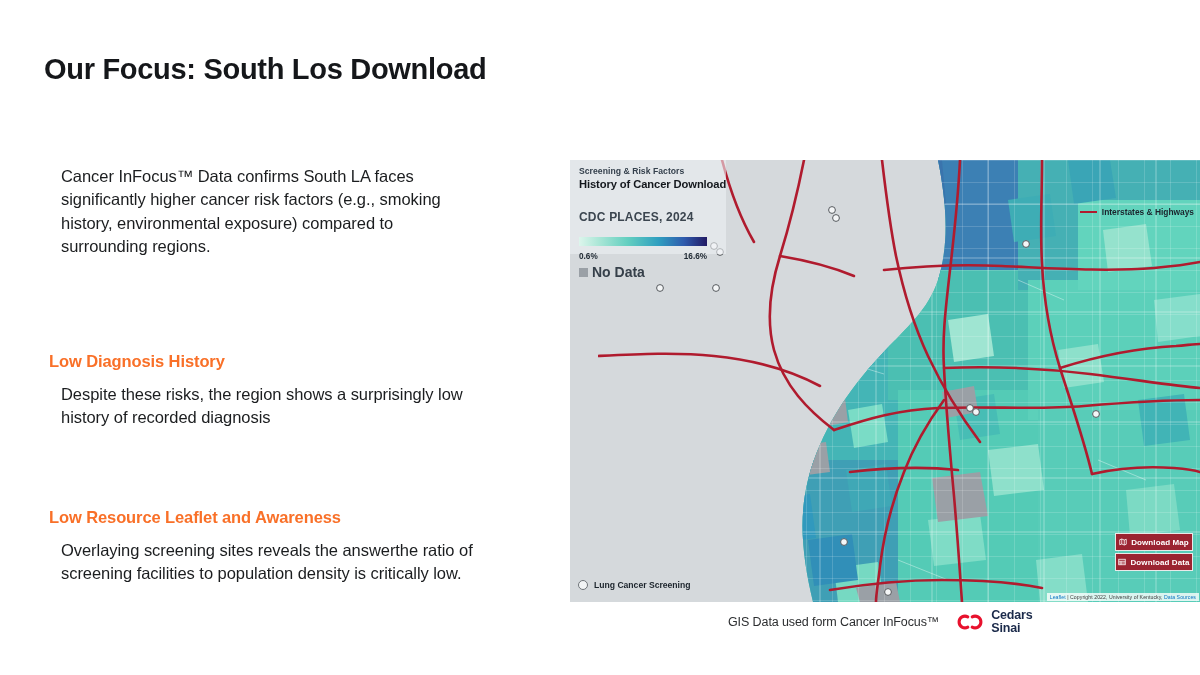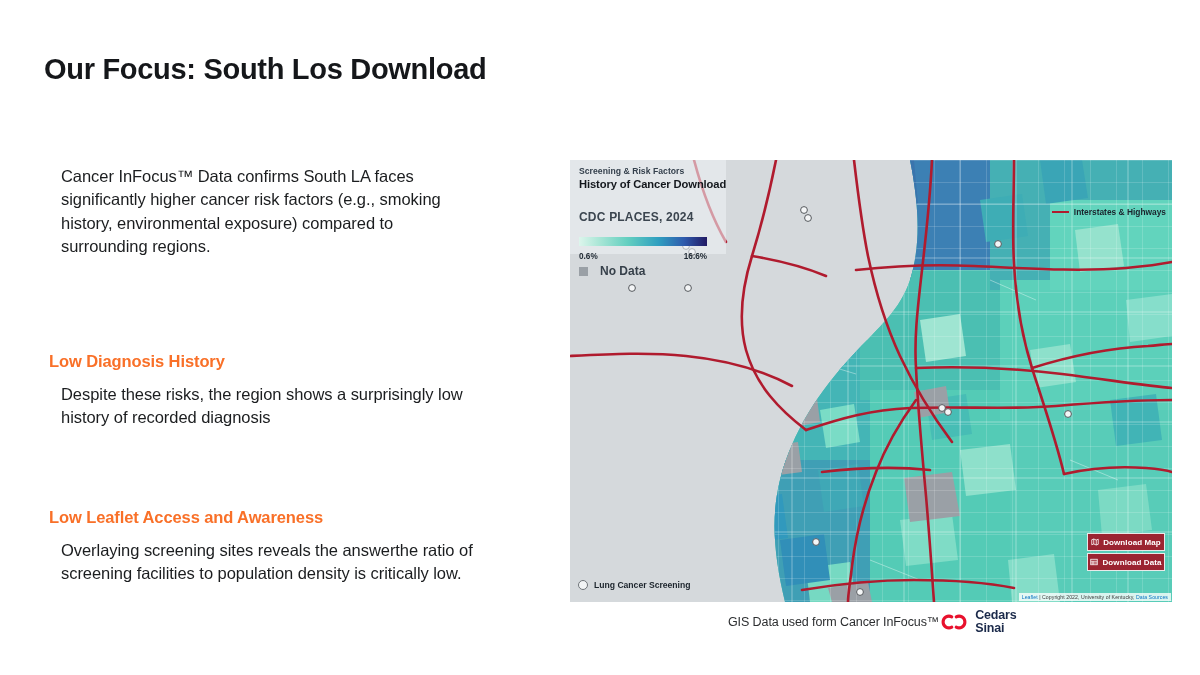--- a/index.html
+++ b/index.html
@@ -55,20 +55,21 @@
 
   
   .map-wrap {
     position: absolute;
     left: 570px;
     top: 160px;
     width: 602px;
     height: 442px;
     overflow: hidden;
     background: #d5d9dc;
+    padding-left: 28px;
   }
   .map-svg { display: block; width: 602px; height: 442px; }
 
   
   .legend-panel {
     position: absolute;
     left: 0px;
     top: 0px;
     width: 156px;
     height: 94px;
@@ -111,23 +112,23 @@
     width: 128px;
     justify-content: space-between;
     font-size: 8.2px;
     font-weight: 700;
     color: #1e2832;
     margin-top: 6px;
   }
   .lg-nodata {
     display: flex;
     align-items: center;
-    gap: 12px;
+    gap: 4px;
     margin-top: 3px;
-    font-size: 12px;
+    font-size: 14px;
     font-weight: 700;
     color: #36404a;
   }
   .lg-swatch-nd {
     width: 9px; height: 9px;
     background: #9aa0a6;
     display: inline-block;
   }
 
   
@@ -211,20 +212,21 @@
   }
   .attribution a { color: #0b74c4; text-decoration: none; }
 
   
   .caption-row {
     position: absolute;
     left: 728px;
     top: 609px;
     display: flex;
     align-items: center;
+    gap: 16px;
   }
   .caption-text {
     font-size: 12.5px;
     color: #2c2e30;
     letter-spacing: -0.1px;
     white-space: nowrap;
   }
   .logo {
     display: flex;
     align-items: center;
@@ -248,21 +250,21 @@
 <div class="section sec-1">
   <p class="section-body">Cancer InFocus™  Data confirms South LA faces significantly higher cancer risk factors (e.g., smoking history, environmental exposure) compared to surrounding regions.</p>
 </div>
 
 <div class="section sec-2">
   <p class="section-heading">Low Diagnosis History</p>
   <p class="section-body">Despite these risks, the region shows a surprisingly low history of recorded diagnosis</p>
 </div>
 
 <div class="section sec-3">
-  <p class="section-heading">Low Leaflet Access and Awareness</p>
+  <p class="section-heading">Low Resource Leaflet and Awareness</p>
   <p class="section-body">Overlaying screening sites reveals the answerthe ratio of screening facilities to population density is critically low.</p>
 </div>
 
 <div class="map-wrap">
 
   <svg class="map-svg" viewBox="0 0 602 442">
     <defs>
       <clipPath id="landclip">
         <path d="M0,0 L602,0 L602,442 L215,442 C205,400 200,360 210,320 C222,272 250,230 282,196 C310,166 330,150 340,120 C352,82 348,40 340,0 Z"></path>
       </clipPath>

